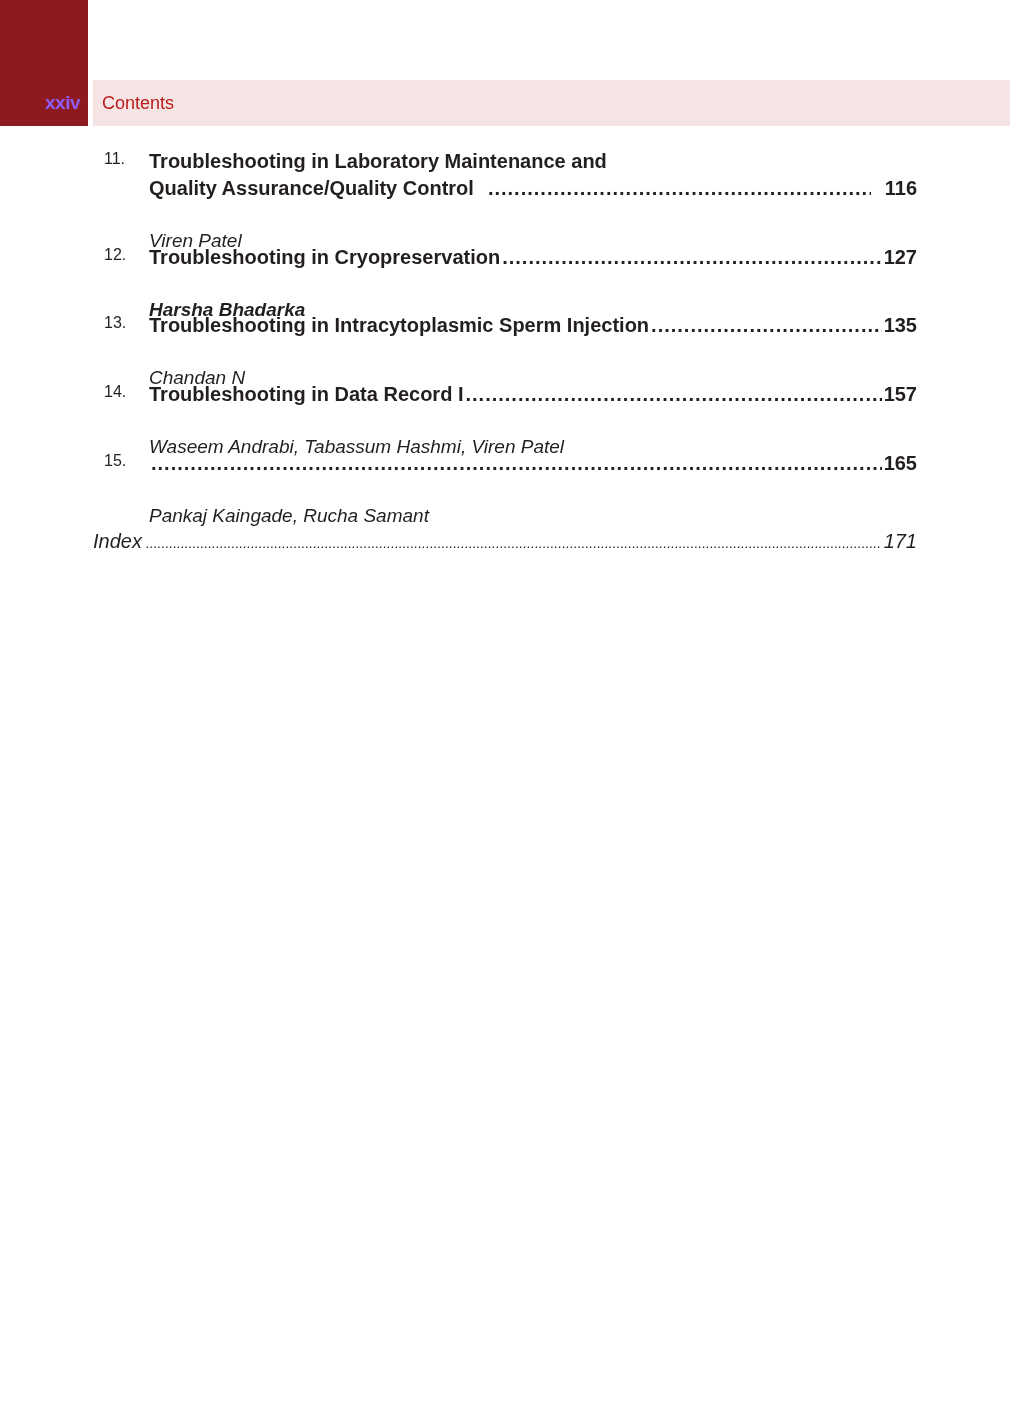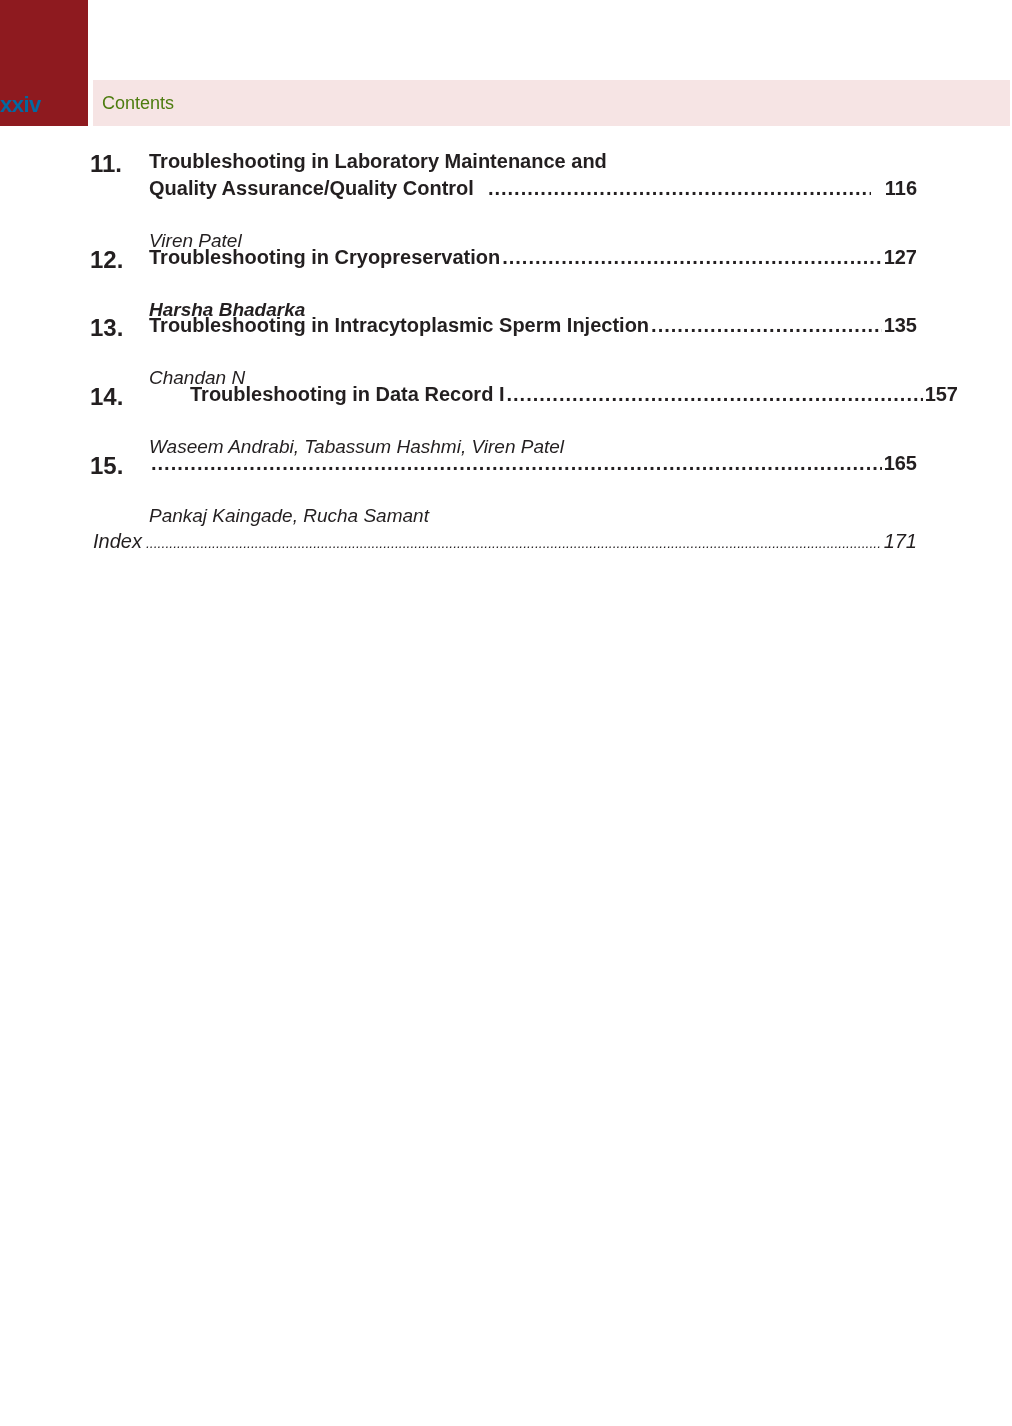--- a/index.html
+++ b/index.html
@@ -11,38 +11,38 @@
       font-family: "Liberation Sans", "DejaVu Sans", sans-serif;
       color: #231f20;
     }
     .red-tab {
       position: absolute; left: 0; top: 0;
       width: 88px; height: 126px;
       background: #8e1a1f;
     }
     .page-num {
       position: absolute; left: 0; top: 92px;
-      width: 80px; 
-      color: #0369a1; font-weight: bold; font-size: 22px;
+      width: 80px; text-align: right;
+      color: #8b5cf6; font-weight: bold; font-size: 19px;
       letter-spacing: -0.5px;
     }
     .header-band {
       position: absolute; left: 93px; top: 80px;
       width: 917px; height: 46px;
       background: #f6e4e4;
     }
     .header-title {
       position: absolute; left: 102px; top: 93px;
-      font-size: 18px; color: #4d7c0f;
+      font-size: 18px; color: #b91c1c;
     }
     .toc { position: absolute; left: 0; top: 0; width: 1012px; }
     .entry { position: absolute; left: 0; width: 1012px; }
     .num {
-      position: absolute; left: 90px;
-      font-weight: bold; font-size: 24px;
+      position: absolute; left: 104px;
+      font-weight: normal; font-size: 16px;
     }
     .title-line {
       position: absolute; left: 149px; width: 768px;
       font-weight: bold; font-size: 20px;
       display: flex; align-items: baseline;
       white-space: nowrap;
       text-align: right;
     }
     .title-line .t { flex: 0 0 auto; }
     .title-line .dots {
@@ -108,21 +108,21 @@
     <div class="title-line" style="top:314px;">
       <span class="t">Troubleshooting in Intracytoplasmic Sperm Injection</span>
       <span class="dots"></span>
       <span class="pg">135</span>
     </div>
     <div class="author" style="top:343px;">Chandan N</div>
   </div>
 
   <div class="entry">
     <div class="num" style="top:383px;">14.</div>
-    <div class="title-line" style="top:383px;margin-left:41px;">
+    <div class="title-line" style="top:383px;">
       <span class="t">Troubleshooting in Data Record I</span>
       <span class="dots"></span>
       <span class="pg">157</span>
     </div>
     <div class="author" style="top:412px;">Waseem Andrabi, Tabassum Hashmi, Viren Patel</div>
   </div>
 
   <div class="entry">
     <div class="num" style="top:452px;">15.</div>
     <div class="title-line" style="top:452px;">

